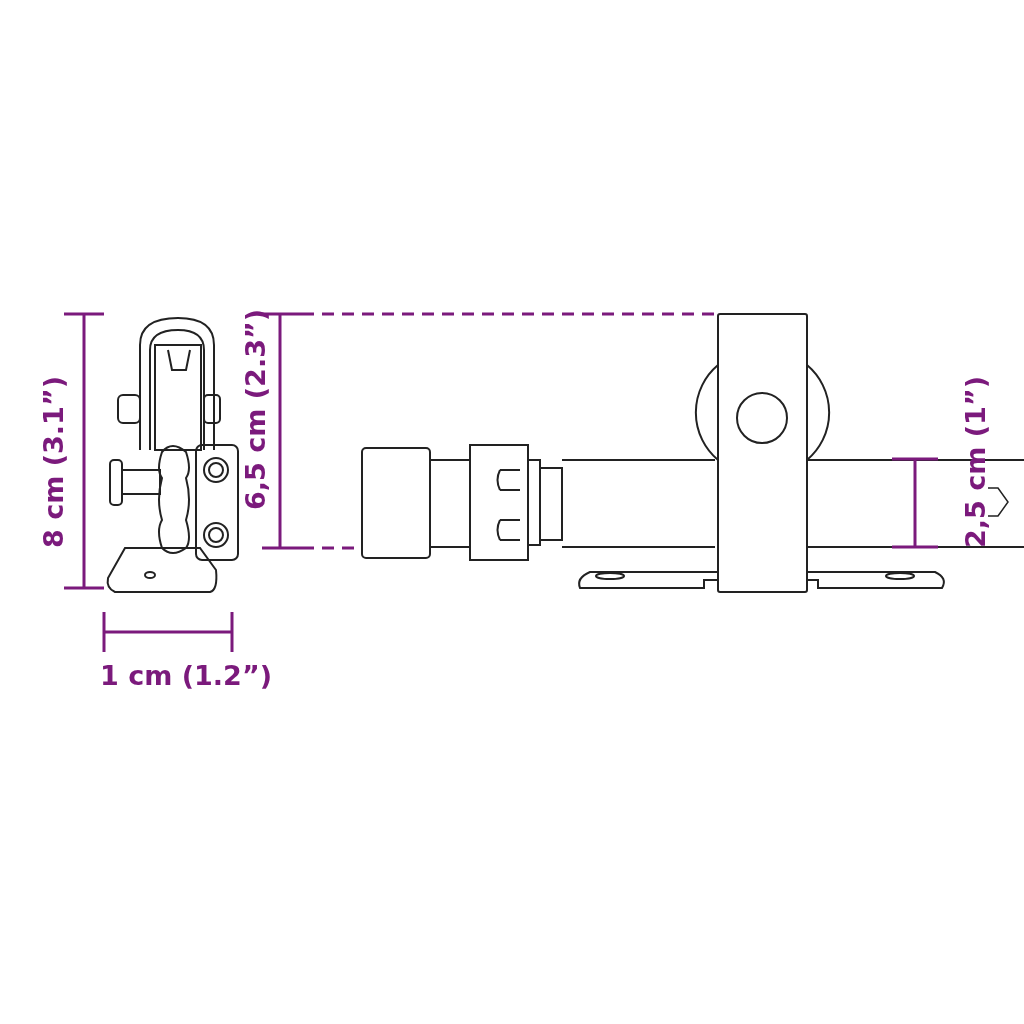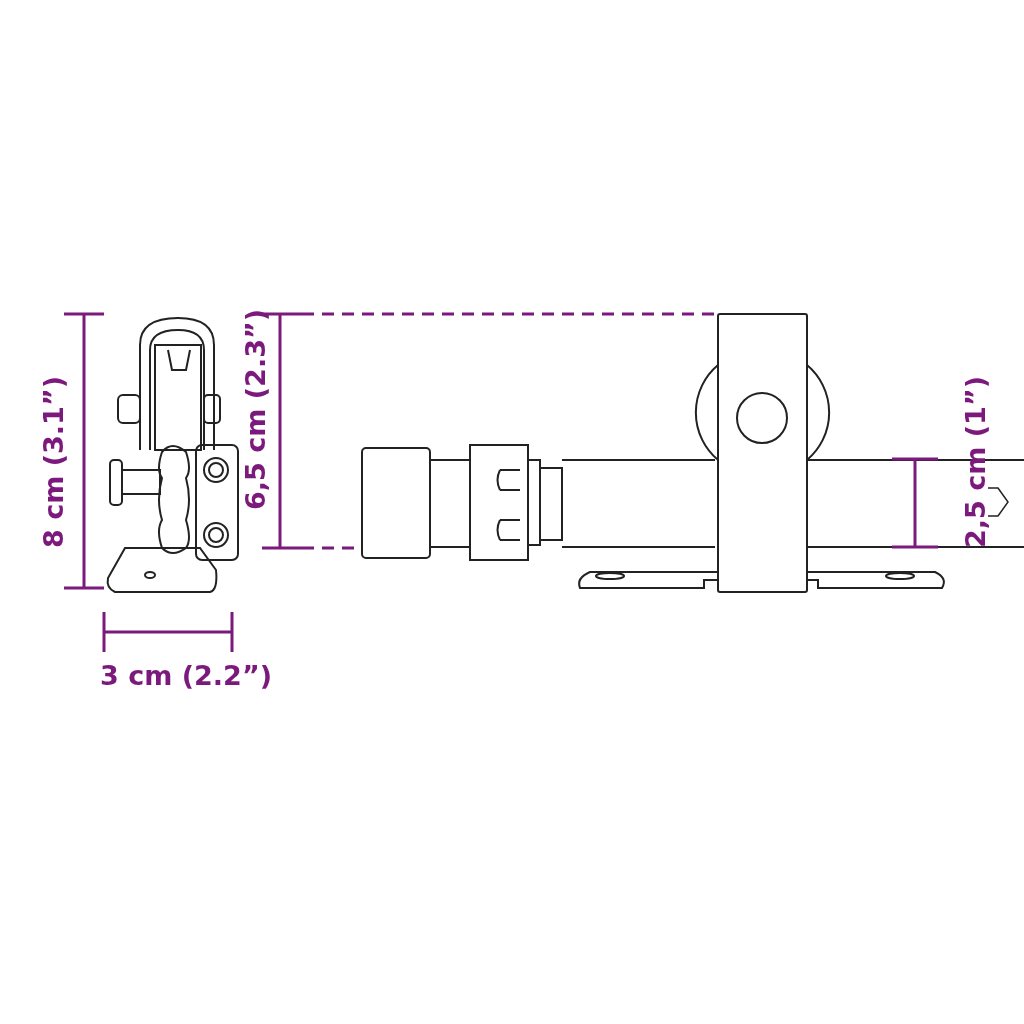--- a/index.html
+++ b/index.html
@@ -68,15 +68,15 @@
     <line x1="262" y1="548" x2="302" y2="548"></line>
     <line x1="302" y1="314" x2="718" y2="314" stroke-dasharray="12 8"></line>
     <line x1="302" y1="548" x2="362" y2="548" stroke-dasharray="12 8"></line>
     <line x1="892" y1="459" x2="938" y2="459"></line>
     <line x1="915" y1="459" x2="915" y2="547"></line>
     <line x1="892" y1="547" x2="938" y2="547"></line>
   </g>
 </svg>
 
 <div class="lbl rot" style="left:38px;top:548px;">8 cm (3.1”)</div>
-<div class="lbl" style="left:100px;top:660px;">3 cm (2.2”)</div>
+<div class="lbl" style="left:100px;top:660px;">1 cm (1.2”)</div>
 <div class="lbl rot" style="left:240px;top:510px;">6,5 cm (2.3”)</div>
 <div class="lbl rot" style="left:960px;top:548px;">2,5 cm (1”)</div>
 
 </body></html>

